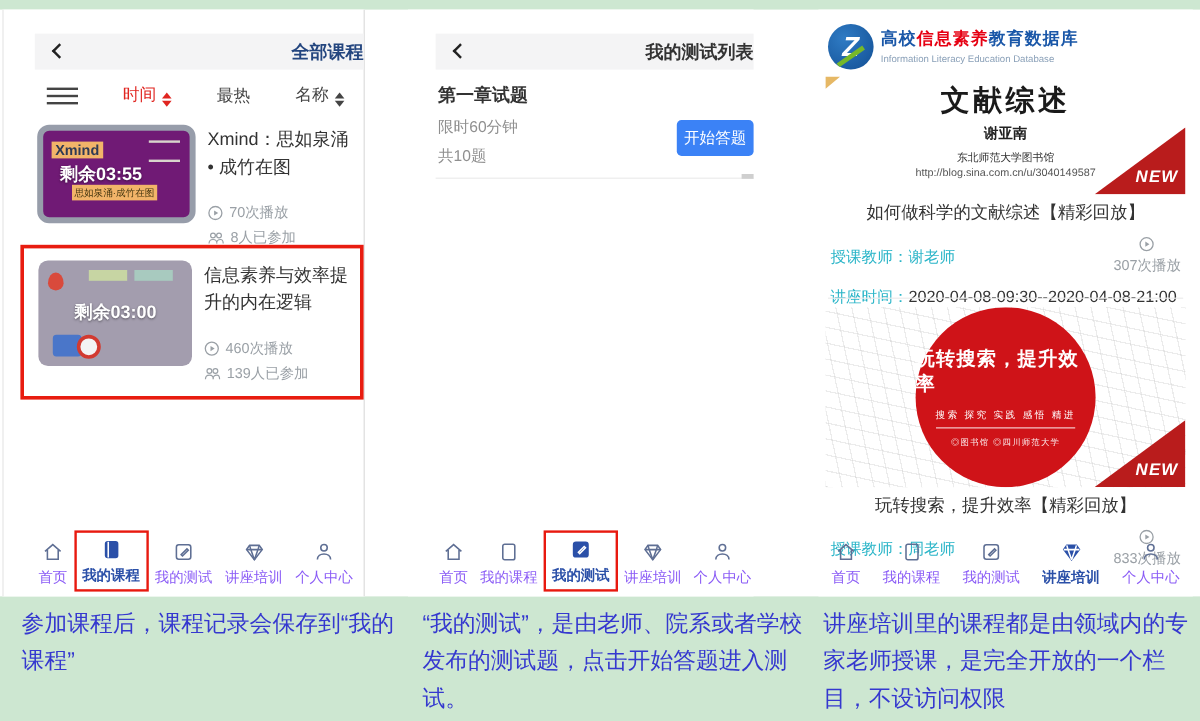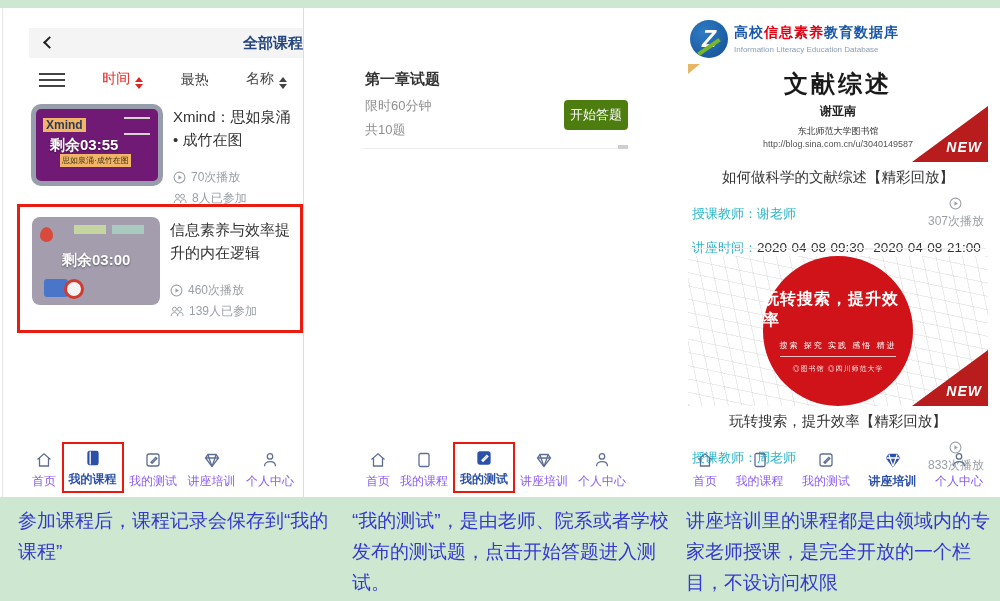--- a/index.html
+++ b/index.html
@@ -76,21 +76,21 @@
   .nav-item.hl { border:2px solid #e8190f; }
   .nav-item svg { width:20px; height:20px; stroke:currentColor; fill:none; stroke-width:1.3; }
   .nav-item.active svg .fillable { fill:#2b50a8; stroke:#2b50a8; }
   .nav-item.active svg .onfill { stroke:#fff; }
 
   
   .test { position:absolute; top:62px; left:25px; right:0; }
   .t-name { font-size:15px; color:#333; font-weight:600; }
   .t-meta { margin-top:8px; font-size:13px; color:#8f8f8f; }
   .t-meta + .t-meta { margin-top:6px; }
-  .start-btn { position:absolute; right:0; top:30px; width:64px; height:30px; background:#4d7c0f;
+  .start-btn { position:absolute; right:0; top:30px; width:64px; height:30px; background:#3b82f6;
                color:#fff; font-size:13px; border:none; border-radius:4px; display:flex;
                align-items:center; justify-content:center; cursor:pointer; }
   .sep { position:absolute; top:140px; left:23px; right:0; border-bottom:1px solid #ececec; }
   .scrollbit { position:absolute; right:0; top:-3px; width:10px; height:4px; background:#cfcfcf; }
 
   
   .logo-row { position:absolute; top:12px; left:8px; display:flex; gap:6px; align-items:center; }
   .logo { width:38px; height:38px; border-radius:50%; position:relative; overflow:hidden;
           background:radial-gradient(circle at 35% 32%, #2f7bc4, #124f94); }
   .logo .z { position:absolute; inset:0; display:flex; align-items:center; justify-content:center;
@@ -261,20 +261,24 @@
         <svg viewBox="0 0 20 20">
             <circle cx="10" cy="6.4" r="2.7"></circle>
             <path d="M4.5 16.3 c0-3.1 2.5-4.7 5.5-4.7 s5.5 1.6 5.5 4.7"></path>
           </svg>
         <span class="lbl">个人中心</span>
       </div>
     </div>
   </div>
 
   <div class="panel p2">
+    <div class="ph-head">
+      <span class="back"></span>
+      <span class="ph-title">我的测试列表</span>
+    </div>
 
     <div class="test">
       <div class="t-name">第一章试题</div>
       <div class="t-meta">限时60分钟</div>
       <div class="t-meta">共10题</div>
       <button class="start-btn">开始答题</button>
     </div>
     <div class="sep">
         <span class="scrollbit"></span>
       </div>

